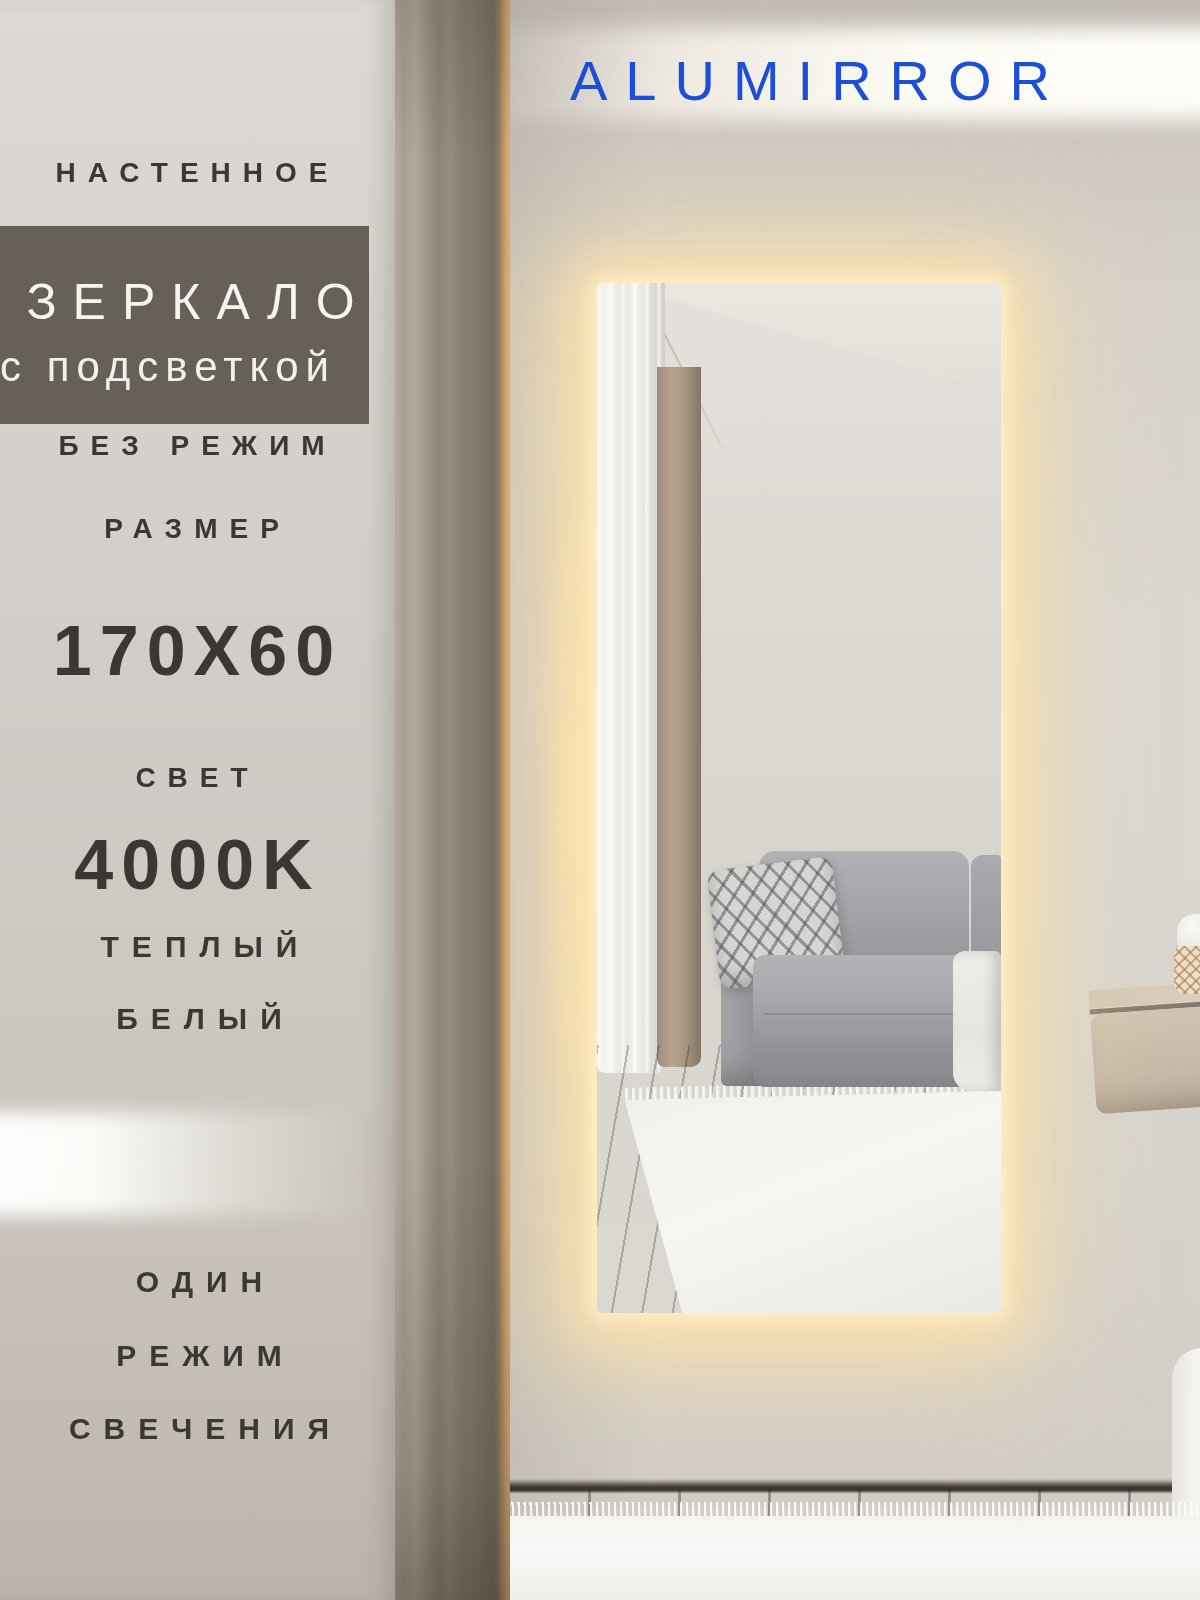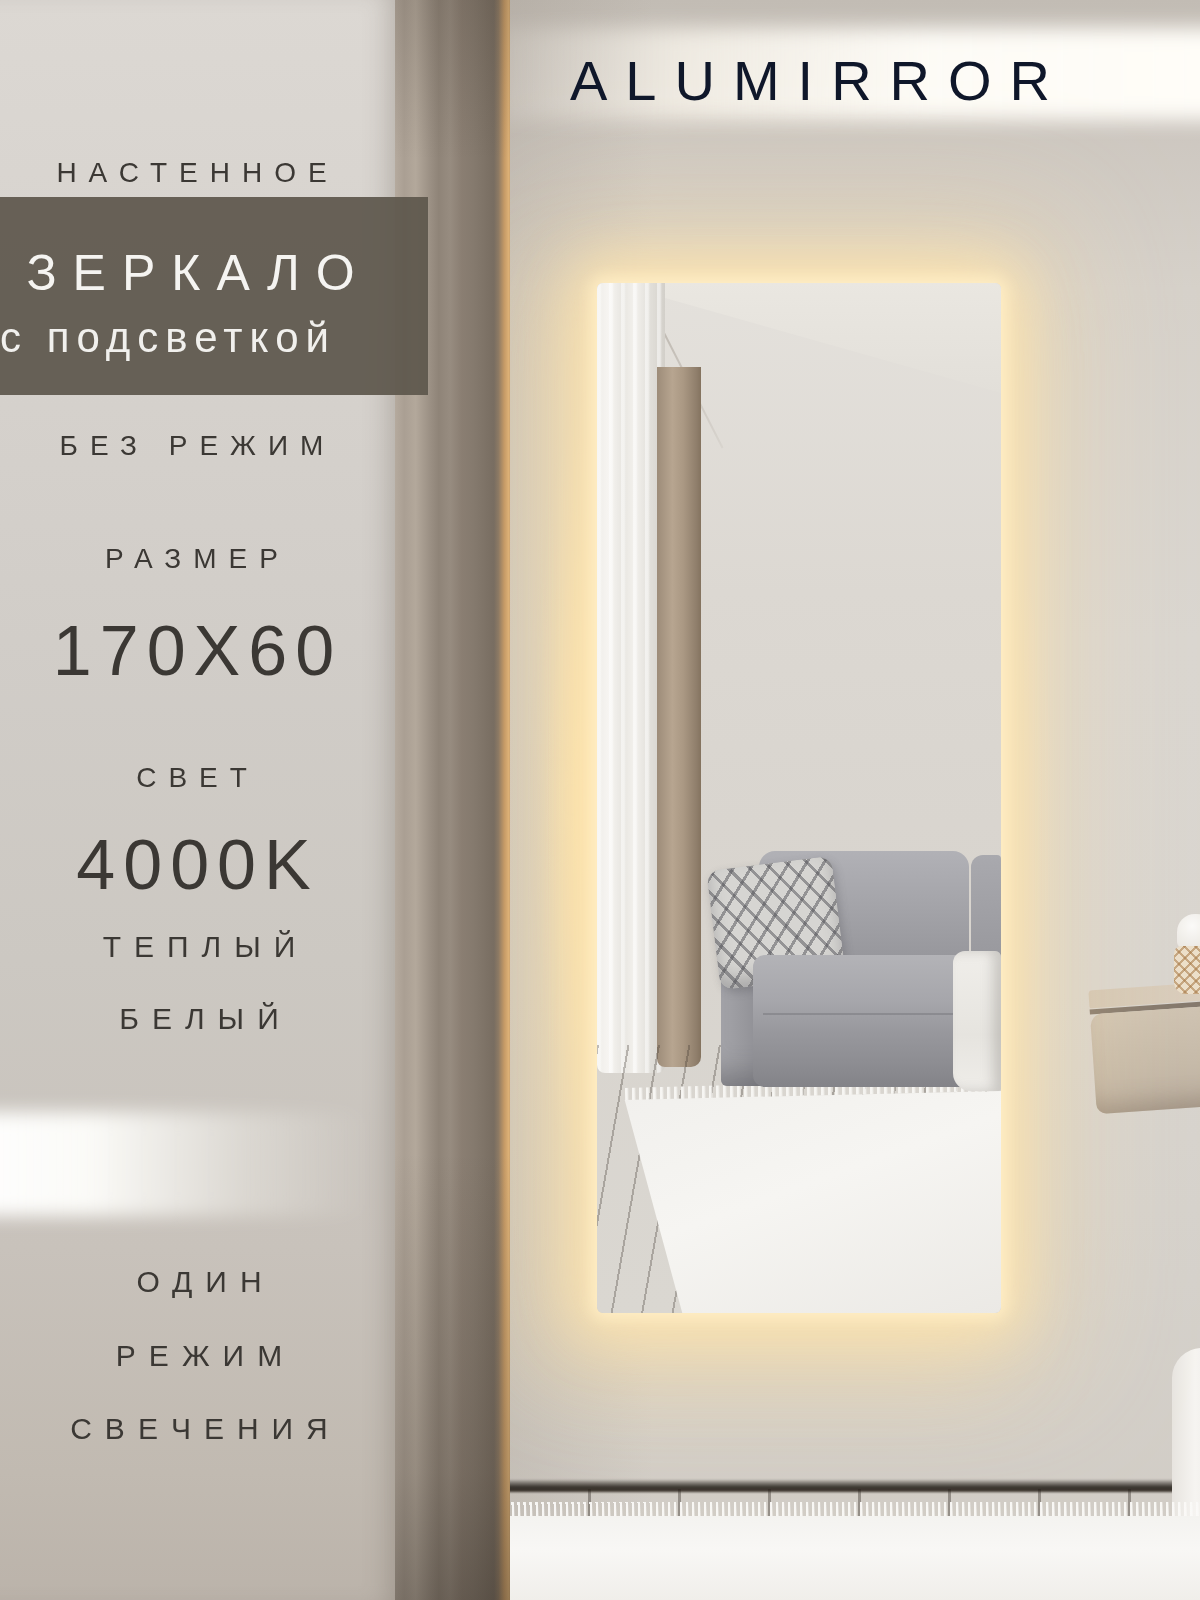--- a/index.html
+++ b/index.html
@@ -143,34 +143,34 @@
       linear-gradient(90deg,
         #b5aa9e 0%, #aa9f93 8%, #b3a89b 18%, #9c9185 30%, #8f8478 38%,
         #978c80 48%, #8a7e72 58%, #857a6e 68%, #7e7367 78%, #786d61 86%,
         #8d7a64 90%, #c59a66 95%, #deb277 99%, #c9a06c 100%);
   }
 
   
   .panel { position:absolute; left:0; top:0; width:395px; height:1600px;
     background:linear-gradient(180deg,#dcd8d3 0%, #d7d3ce 18%, #d1cdc8 40%, #ccc8c2 60%, #c8c2bb 78%, #c1bab1 92%, #bbb3aa 100%);
     box-shadow:inset -20px 0 26px -14px rgba(100,90,78,0.3); }
-  .band { position:absolute; left:0; top:197px; width:428px; height:198px;
-    background:rgba(94,87,76,0.93); }
-
-  .txt { position:absolute; left:0; width:395px; text-align:center; color:#3b3834; line-height:1.1; white-space:nowrap; }
+  .band { position:absolute; left:0; top:226px; width:353px; height:198px;
+    background:rgba(94,87,76,0.93);padding-left:16px; }
+
+  .txt { position:absolute; left:0; width:395px; text-align:center; color:#3b3834; line-height:1.1; white-space:nowrap;font-weight:bold; }
   .lbl-s { font-size:28px; letter-spacing:12px; }
   .lbl-m { font-size:30px; letter-spacing:13px;margin-left:8px; }
   .big   { font-size:70px; letter-spacing:8px; }
   .band-title { position:absolute; left:0; width:397px; text-align:center; color:#f5f4f1;
     font-size:50px; letter-spacing:16px; top:47px; white-space:nowrap; }
   .band-subtitle { position:absolute; left:0; width:397px; text-align:left; color:#f1f0ed;
     font-size:42px; letter-spacing:7px; top:117px; white-space:nowrap; }
 
   .brand { position:absolute; left:570px; top:48px; width:460px; text-align:center;
-    color:#0f172a; font-size:56px; letter-spacing:18px; white-space:nowrap; }
+    color:#1d4ed8; font-size:56px; letter-spacing:18px; white-space:nowrap; }
 </style>
 </head>
 <body>
 
 <div class="canvas">
 
   <div class="room"></div>
   <div class="room-shade"></div>
 
   <div class="brand-glow"></div>
@@ -215,21 +215,21 @@
   <div class="panel-glow"></div>
 
   <div class="txt lbl-s" style="top:158px;">НАСТЕННОЕ</div>
 
   <div class="band">
     <div class="band-title">ЗЕРКАЛО</div>
     <div class="band-subtitle">с подсветкой</div>
   </div>
 
   <div class="txt lbl-s" style="top:431px;">БЕЗ РЕЖИМ</div>
-  <div class="txt lbl-s" style="top:544px;">РАЗМЕР</div>
+  <div class="txt lbl-s" style="top:514px;">РАЗМЕР</div>
   <div class="txt big" style="top:613px;">170X60</div>
   <div class="txt lbl-s" style="top:763px;">СВЕТ</div>
   <div class="txt big" style="top:827px;">4000K</div>
   <div class="txt lbl-m" style="top:930px;">ТЕПЛЫЙ</div>
   <div class="txt lbl-m" style="top:1002px;">БЕЛЫЙ</div>
   <div class="txt lbl-m" style="top:1265px;">ОДИН</div>
   <div class="txt lbl-m" style="top:1339px;">РЕЖИМ</div>
   <div class="txt lbl-m" style="top:1412px;">СВЕЧЕНИЯ</div>
 
   <div class="brand">ALUMIRROR</div>

